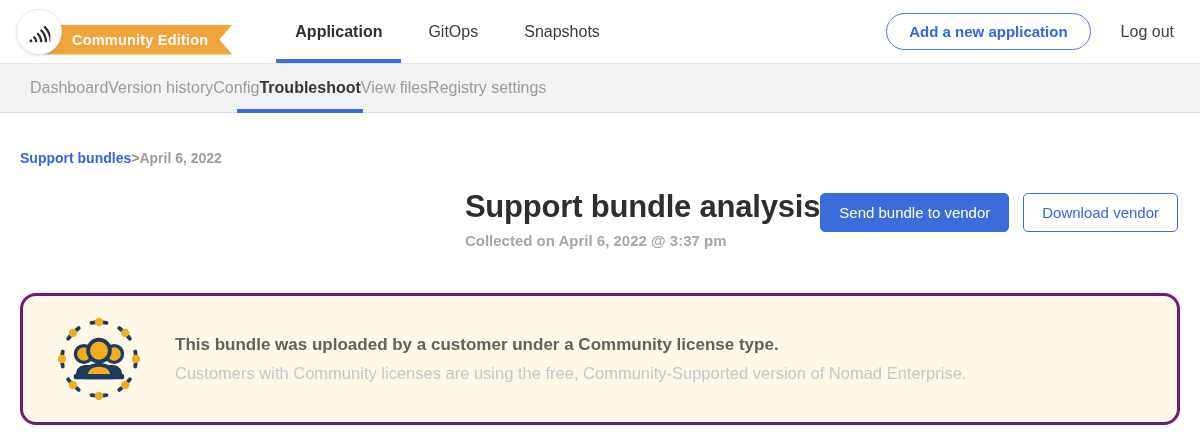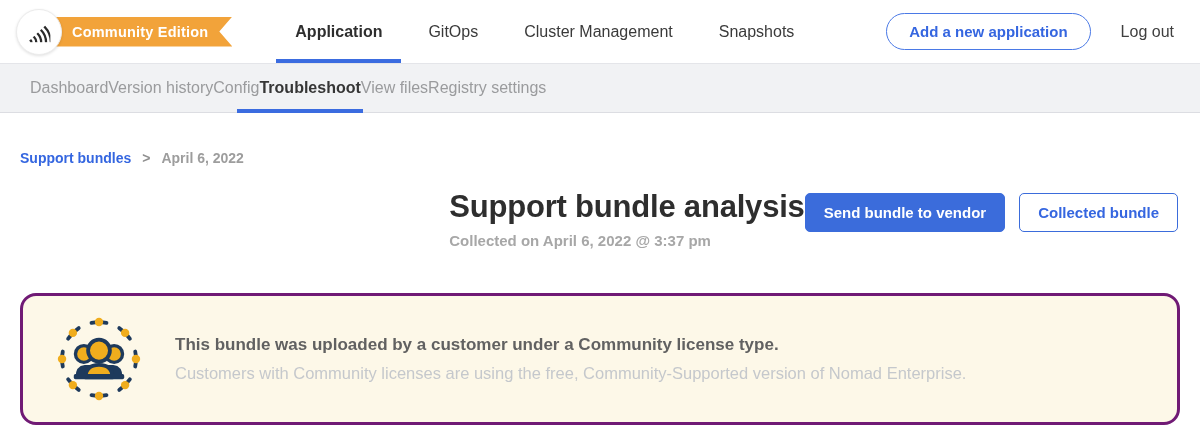--- a/index.html
+++ b/index.html
@@ -13,21 +13,21 @@
 
   
   .header {
     height: 63px;
     display: flex;
     align-items: center;
     padding: 0 26px 0 16px;
     background: #ffffff;
     position: relative;
   }
-  .brand { display: flex; align-items: center; position: relative; }
+  .brand { display: flex; align-items: flex-end; position: relative; }
   .logo-circle {
     width: 46px; height: 46px;
     background: #ffffff;
     border: 1px solid #ececec;
     border-radius: 50%;
     box-shadow: 0 1px 3px rgba(0,0,0,.12);
     display: flex; align-items: center; justify-content: center;
     position: relative; z-index: 2;
   }
   .badge {
@@ -101,21 +101,21 @@
     position: absolute;
     left: -22px; right: -2px; bottom: -1px;
     height: 4px;
     background: #3b6ce0;
   }
 
   
   .content { padding: 0 20px; }
   .breadcrumb {
     margin-top: 37px;
-    display: flex; align-items: center; gap: 11px;
+    display: flex; align-items: center; 
     font-size: 14px; font-weight: 700;
   }
   .breadcrumb .crumb-link { color: #3466e0; text-decoration: none; cursor: pointer; }
   .breadcrumb .crumb-sep { color: #8f8f8f; font-weight: 700; }
   .breadcrumb .crumb-current { color: #9d9d9d; }
 
   .title-row {
     margin-top: 23px;
     display: flex;
     justify-content: flex-end;
@@ -130,21 +130,21 @@
   .collected {
     margin-top: 7px;
     font-size: 15px;
     color: #a7a7a7;
     font-weight: 700;
   }
   .action-btns { display: flex; gap: 14px; margin-top: 4px; margin-right: 2px; }
   .btn {
     font-family: "Liberation Sans", sans-serif;
     font-size: 15px;
-    font-weight: 700;
+    font-weight: 400;
     border-radius: 5px;
     padding: 10px 18px;
     cursor: pointer;
   }
   .btn-primary { background: #3b6cdb; border: 1px solid #3b6cdb; color: #ffffff; }
   .btn-secondary { background: #ffffff; border: 1px solid #3b6cdb; color: #3566e0; }
 
   
   .alert {
     margin: 44px 0 0;
@@ -181,21 +181,20 @@
           <circle cx="2.5" cy="21.5" r="20.5"></circle>
         </g>
       </svg>
     </div>
     <div class="badge">Community Edition</div>
   </div>
 
   <div class="topnav">
     <a class="nav-item active">Application</a>
     <a class="nav-item">GitOps</a>
-    <a class="nav-item">Cluster Management</a>
     <a class="nav-item">Snapshots</a>
   </div>
 
   <div class="header-right">
     <button class="pill-btn">Add a new application</button>
     <a class="logout">Log out</a>
   </div>
 </div>
 
 <div class="subnav">
@@ -217,21 +216,21 @@
 
   <div class="title-row">
     <div>
       <div class="page-title">Support bundle analysis</div>
       <div class="collected">
         <span>Collected on </span><span>April 6, 2022 @ 3:37 pm</span>
       </div>
     </div>
     <div class="action-btns">
       <button class="btn btn-primary">Send bundle to vendor</button>
-      <button class="btn btn-secondary">Collected bundle</button>
+      <button class="btn btn-secondary">Download vendor</button>
     </div>
   </div>
 
   <div class="alert">
     <div class="alert-icon-wrap">
       <svg width="84" height="84" viewBox="0 0 100 100" aria-hidden="true">
 
         <circle cx="50" cy="50" r="44" fill="none" stroke="#1e3a5c" stroke-width="4.5" stroke-dasharray="18 16.5" stroke-dashoffset="9" stroke-linecap="round"></circle>
 
         <g fill="#f0ad1d">

